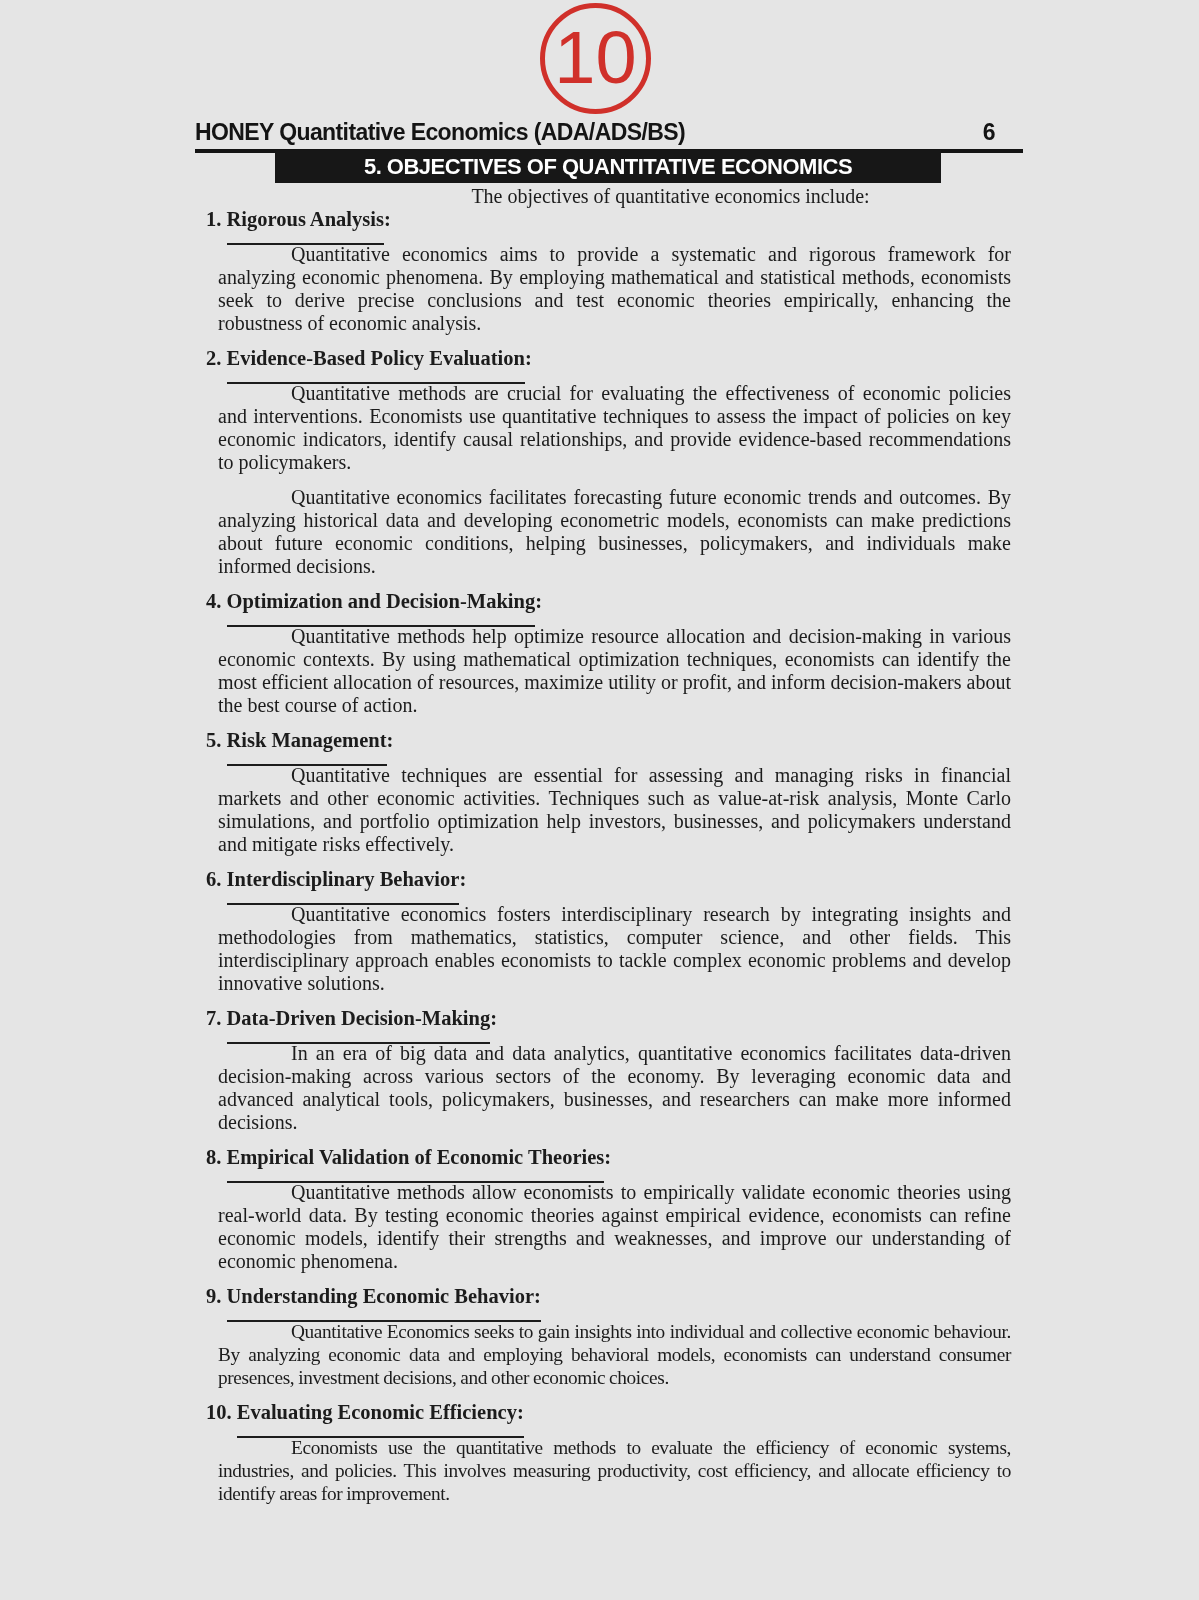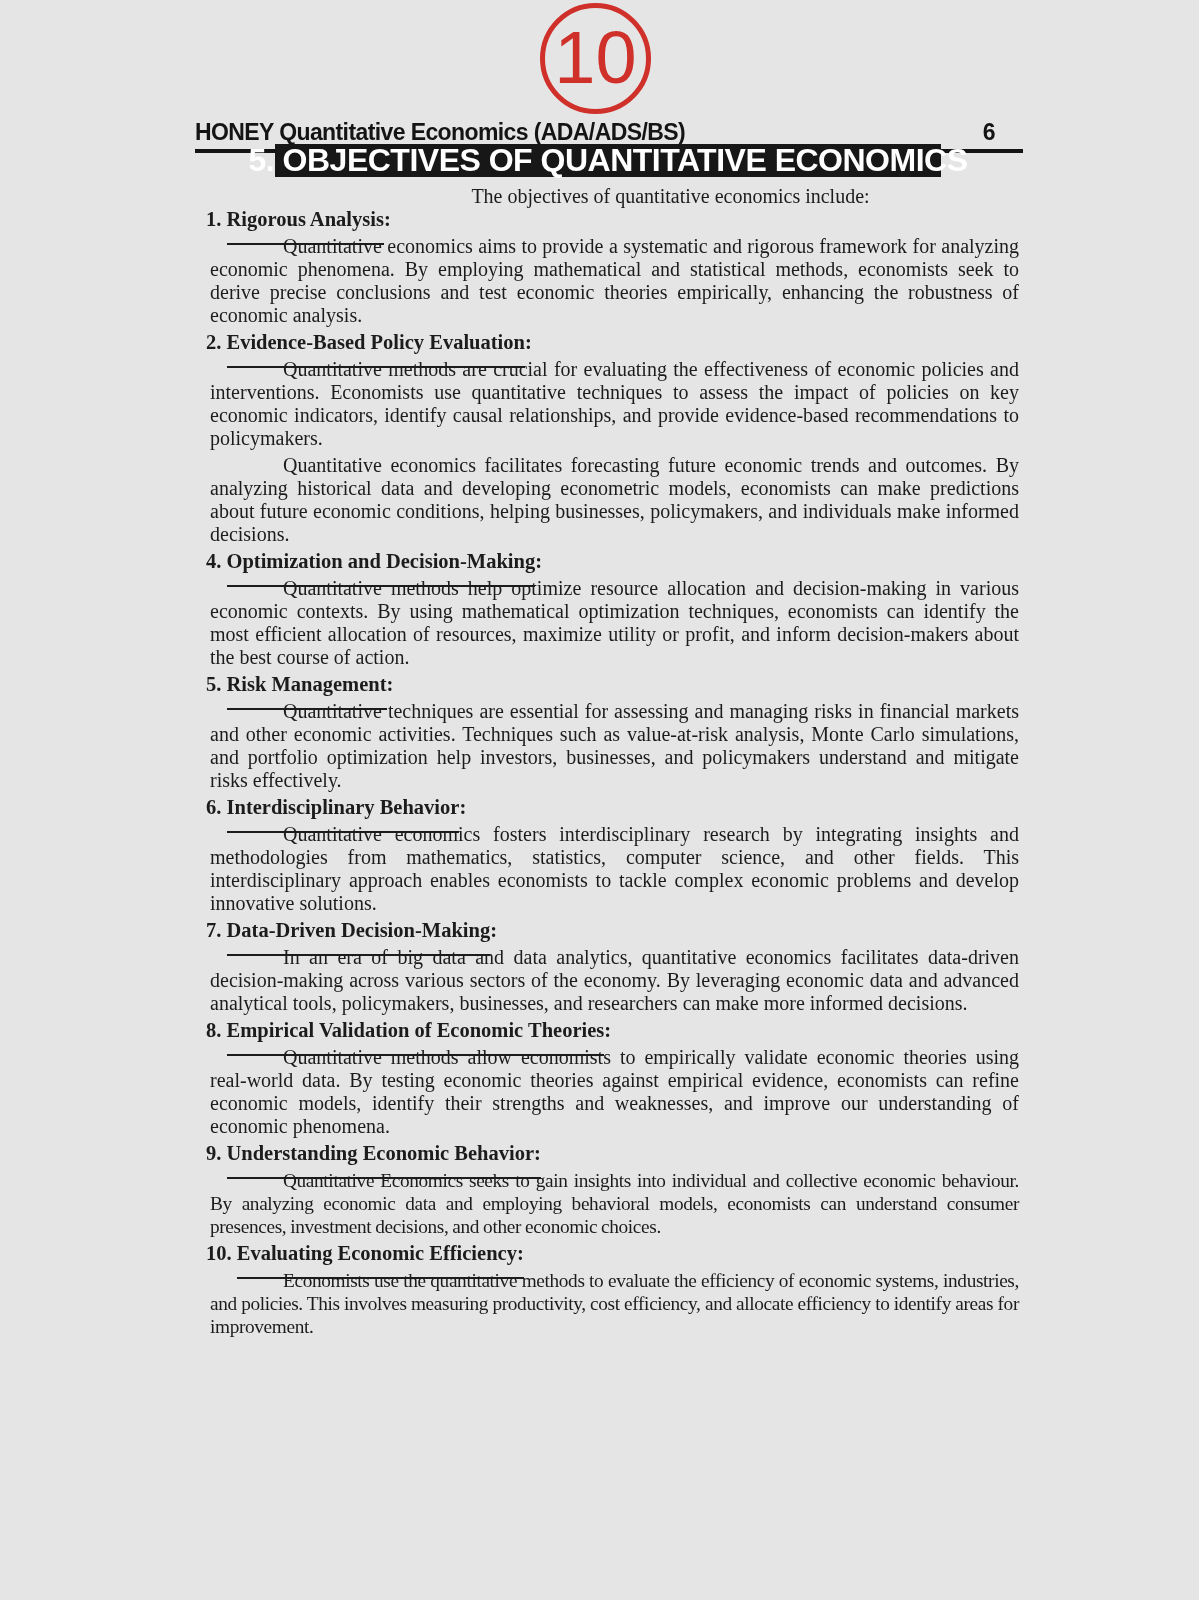--- a/index.html
+++ b/index.html
@@ -46,27 +46,27 @@
     letter-spacing: -0.6px;
     color: #141414;
     white-space: nowrap;
     gap: 46px;
   }
   .header-page { padding-right: 28px; }
 
   
   .banner {
     position: absolute;
-    left: 275px; top: 144px;
+    left: 275px; top: 150px;
     width: 666px; height: 33px;
     background: var(--banner-bg, #171717);
     color: var(--banner-text, #ffffff);
     font-family: "Liberation Sans", sans-serif;
     font-weight: bold;
-    font-size: 32px;
+    font-size: 22px;
     letter-spacing: -0.5px;
     display: flex; align-items: center; justify-content: center;
     white-space: nowrap;
   }
 
   
   .content {
     position: absolute;
     left: 206px; top: 185px;
     width: 817px;
@@ -86,21 +86,21 @@
     font-size: 20.5px;
     text-align: left;
     white-space: nowrap;
   }
   .heading .title {
     border-bottom: 2px solid currentColor;
     padding-bottom: 13px;
     margin-top: 6px;
   }
   .para {
-    margin: 4px;
+    margin: 12px;
     text-indent: 73px;
   }
   .tight .para {
     font-size: 19.3px;
     letter-spacing: -0.35px;
     word-spacing: -0.5px;
   }
 </style>
 </head>
 <body>

